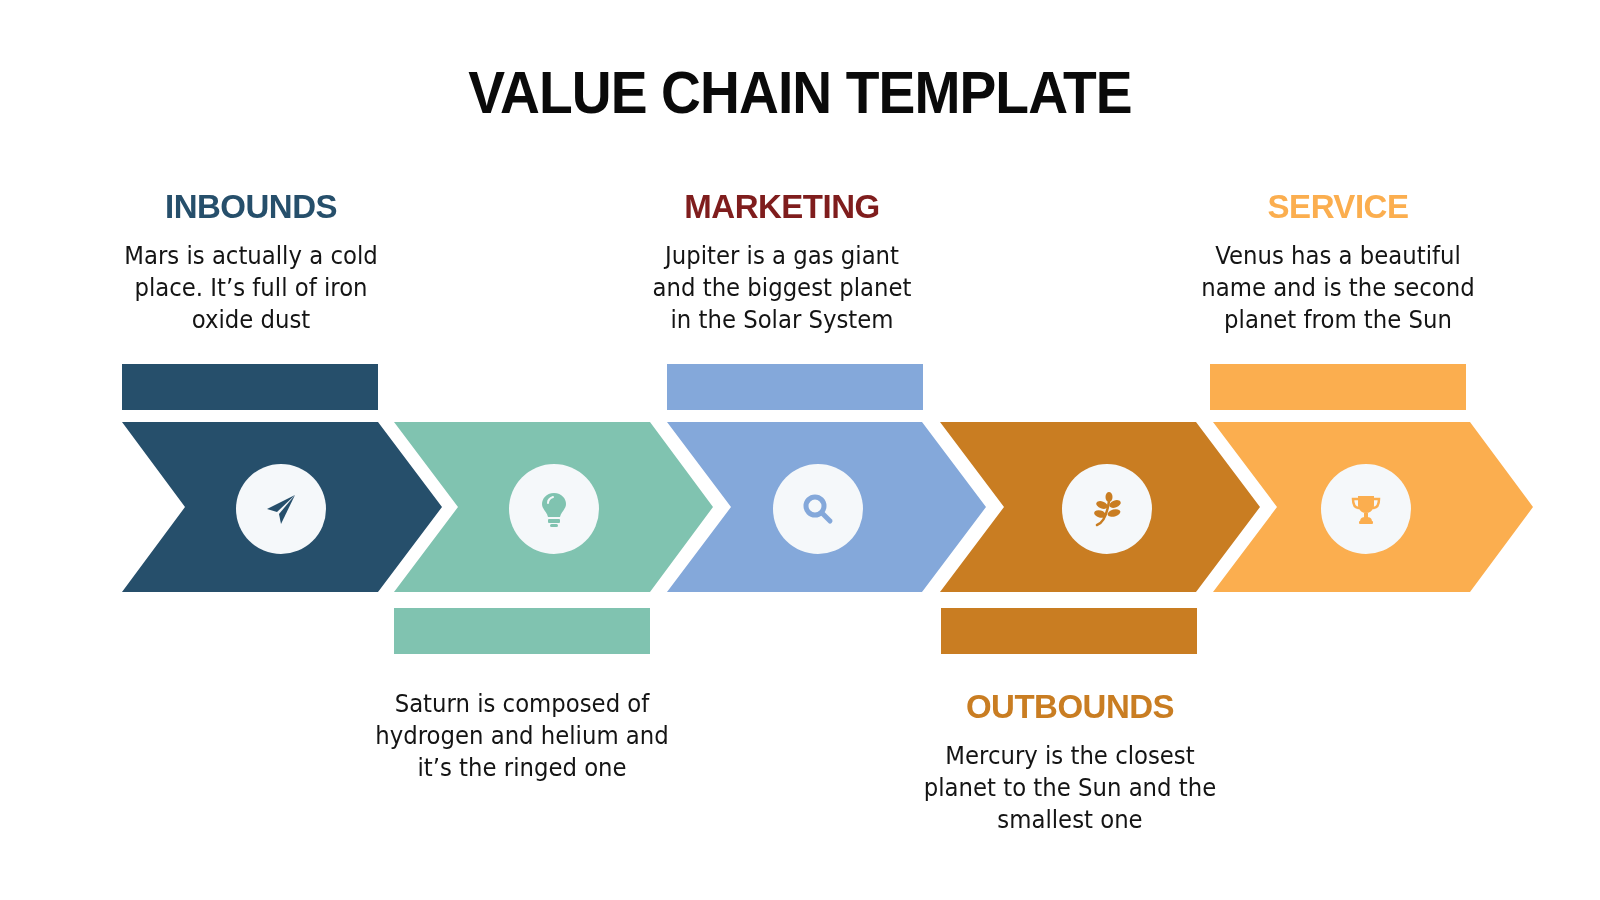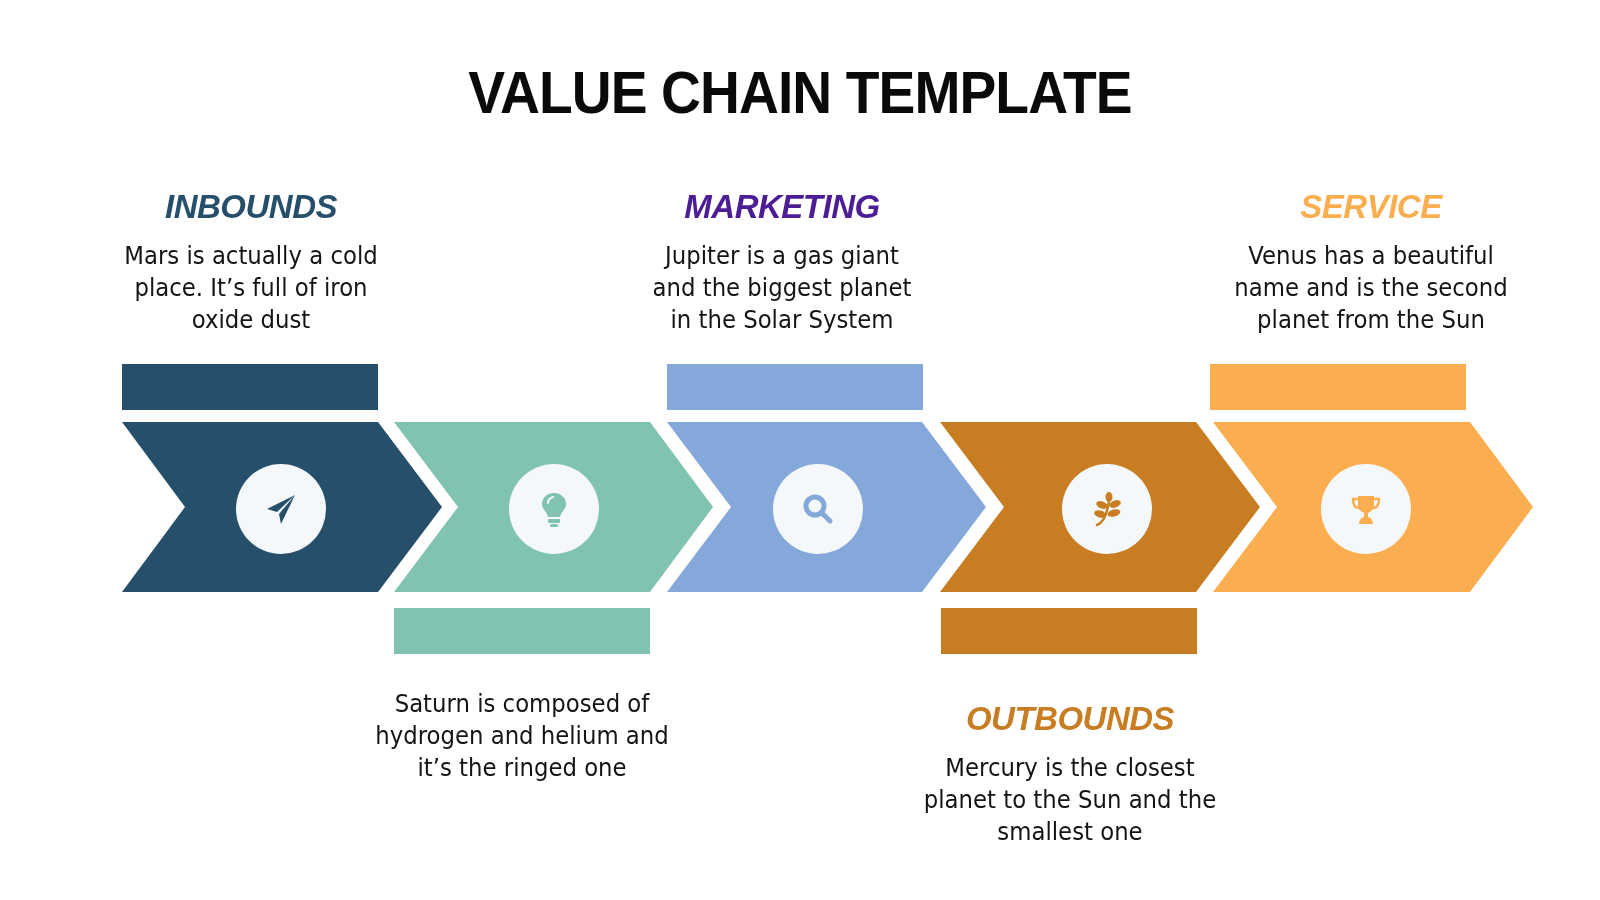--- a/index.html
+++ b/index.html
@@ -3,21 +3,21 @@
 <meta charset="utf-8">
 <style>
   html, body { margin: 0; padding: 0; background: #ffffff; }
   body { width: 1600px; height: 900px; position: relative; overflow: hidden;
          font-family: "DejaVu Sans", "Liberation Sans", sans-serif; color: #111; }
   .title { position: absolute; top: 58px; left: 0; width: 1600px; text-align: center;
            font-family: "Liberation Sans", sans-serif; font-weight: 700; font-size: 60px;
            letter-spacing: -1px; color: #0a0a0a; margin: 0; transform: scaleX(0.92); }
   .block { position: absolute; width: 340px; text-align: center; }
   .block .heading { font-family: "Liberation Sans", sans-serif; font-weight: 700;
-                    font-size: 33px; letter-spacing: -0.5px; margin: 0 0 14px 0; font-style: italic; }
+                    font-size: 33px; letter-spacing: -0.5px; margin: 0 0 14px 0; }
   .block .desc { font-size: 24px; line-height: 32px; color: #141414; margin: 0;
                  font-family: "DejaVu Sans", sans-serif; transform: scaleX(0.95); }
   .bar { position: absolute; height: 46px; width: 256px; }
   svg.chain { position: absolute; left: 0; top: 0; }
   .icon-circle { position: absolute; width: 90px; height: 90px; border-radius: 50%;
                  background: #f5f8fa; display: flex; align-items: center; justify-content: center; }
   .icon-circle svg { width: 44px; height: 44px; }
 </style>
 </head>
 <body>
@@ -27,47 +27,47 @@
 <div class="block" style="left:81px; top:188px;">
   <p class="heading" style="color:#264f6b;">INBOUNDS</p>
   <p class="desc">
     <span>Mars is actually a cold</span><br>
     <span>place. It’s full of iron</span><br>
     <span>oxide dust</span>
   </p>
 </div>
 
 <div class="block" style="left:612px; top:188px;">
-  <p class="heading" style="color:#4c1d95;">MARKETING</p>
+  <p class="heading" style="color:#7f1d1d;">MARKETING</p>
   <p class="desc">
     <span>Jupiter is a gas giant</span><br>
     <span>and the biggest planet</span><br>
     <span>in the Solar System</span>
   </p>
 </div>
 
-<div class="block" style="left:1201px; top:188px;">
+<div class="block" style="left:1168px; top:188px;">
   <p class="heading" style="color:#fbae4f;">SERVICE</p>
   <p class="desc">
     <span>Venus has a beautiful</span><br>
     <span>name and is the second</span><br>
     <span>planet from the Sun</span>
   </p>
 </div>
 
 <div class="block" style="left:352px; top:688px;">
   <p class="desc">
     <span>Saturn is composed of</span><br>
     <span>hydrogen and helium and</span><br>
     <span>it’s the ringed one</span>
   </p>
 </div>
 
 <div class="block" style="left:900px; top:688px;">
-  <p class="heading" style="color:#c97d22;margin-top:12px;">OUTBOUNDS</p>
+  <p class="heading" style="color:#c97d22;">OUTBOUNDS</p>
   <p class="desc">
     <span>Mercury is the closest</span><br>
     <span>planet to the Sun and the</span><br>
     <span>smallest one</span>
   </p>
 </div>
 
 <div class="bar" style="left:122px; top:364px; background:#264f6b;"></div>
 <div class="bar" style="left:667px; top:364px; background:#84a8da;"></div>
 <div class="bar" style="left:1210px; top:364px; background:#fbae4f;"></div>

